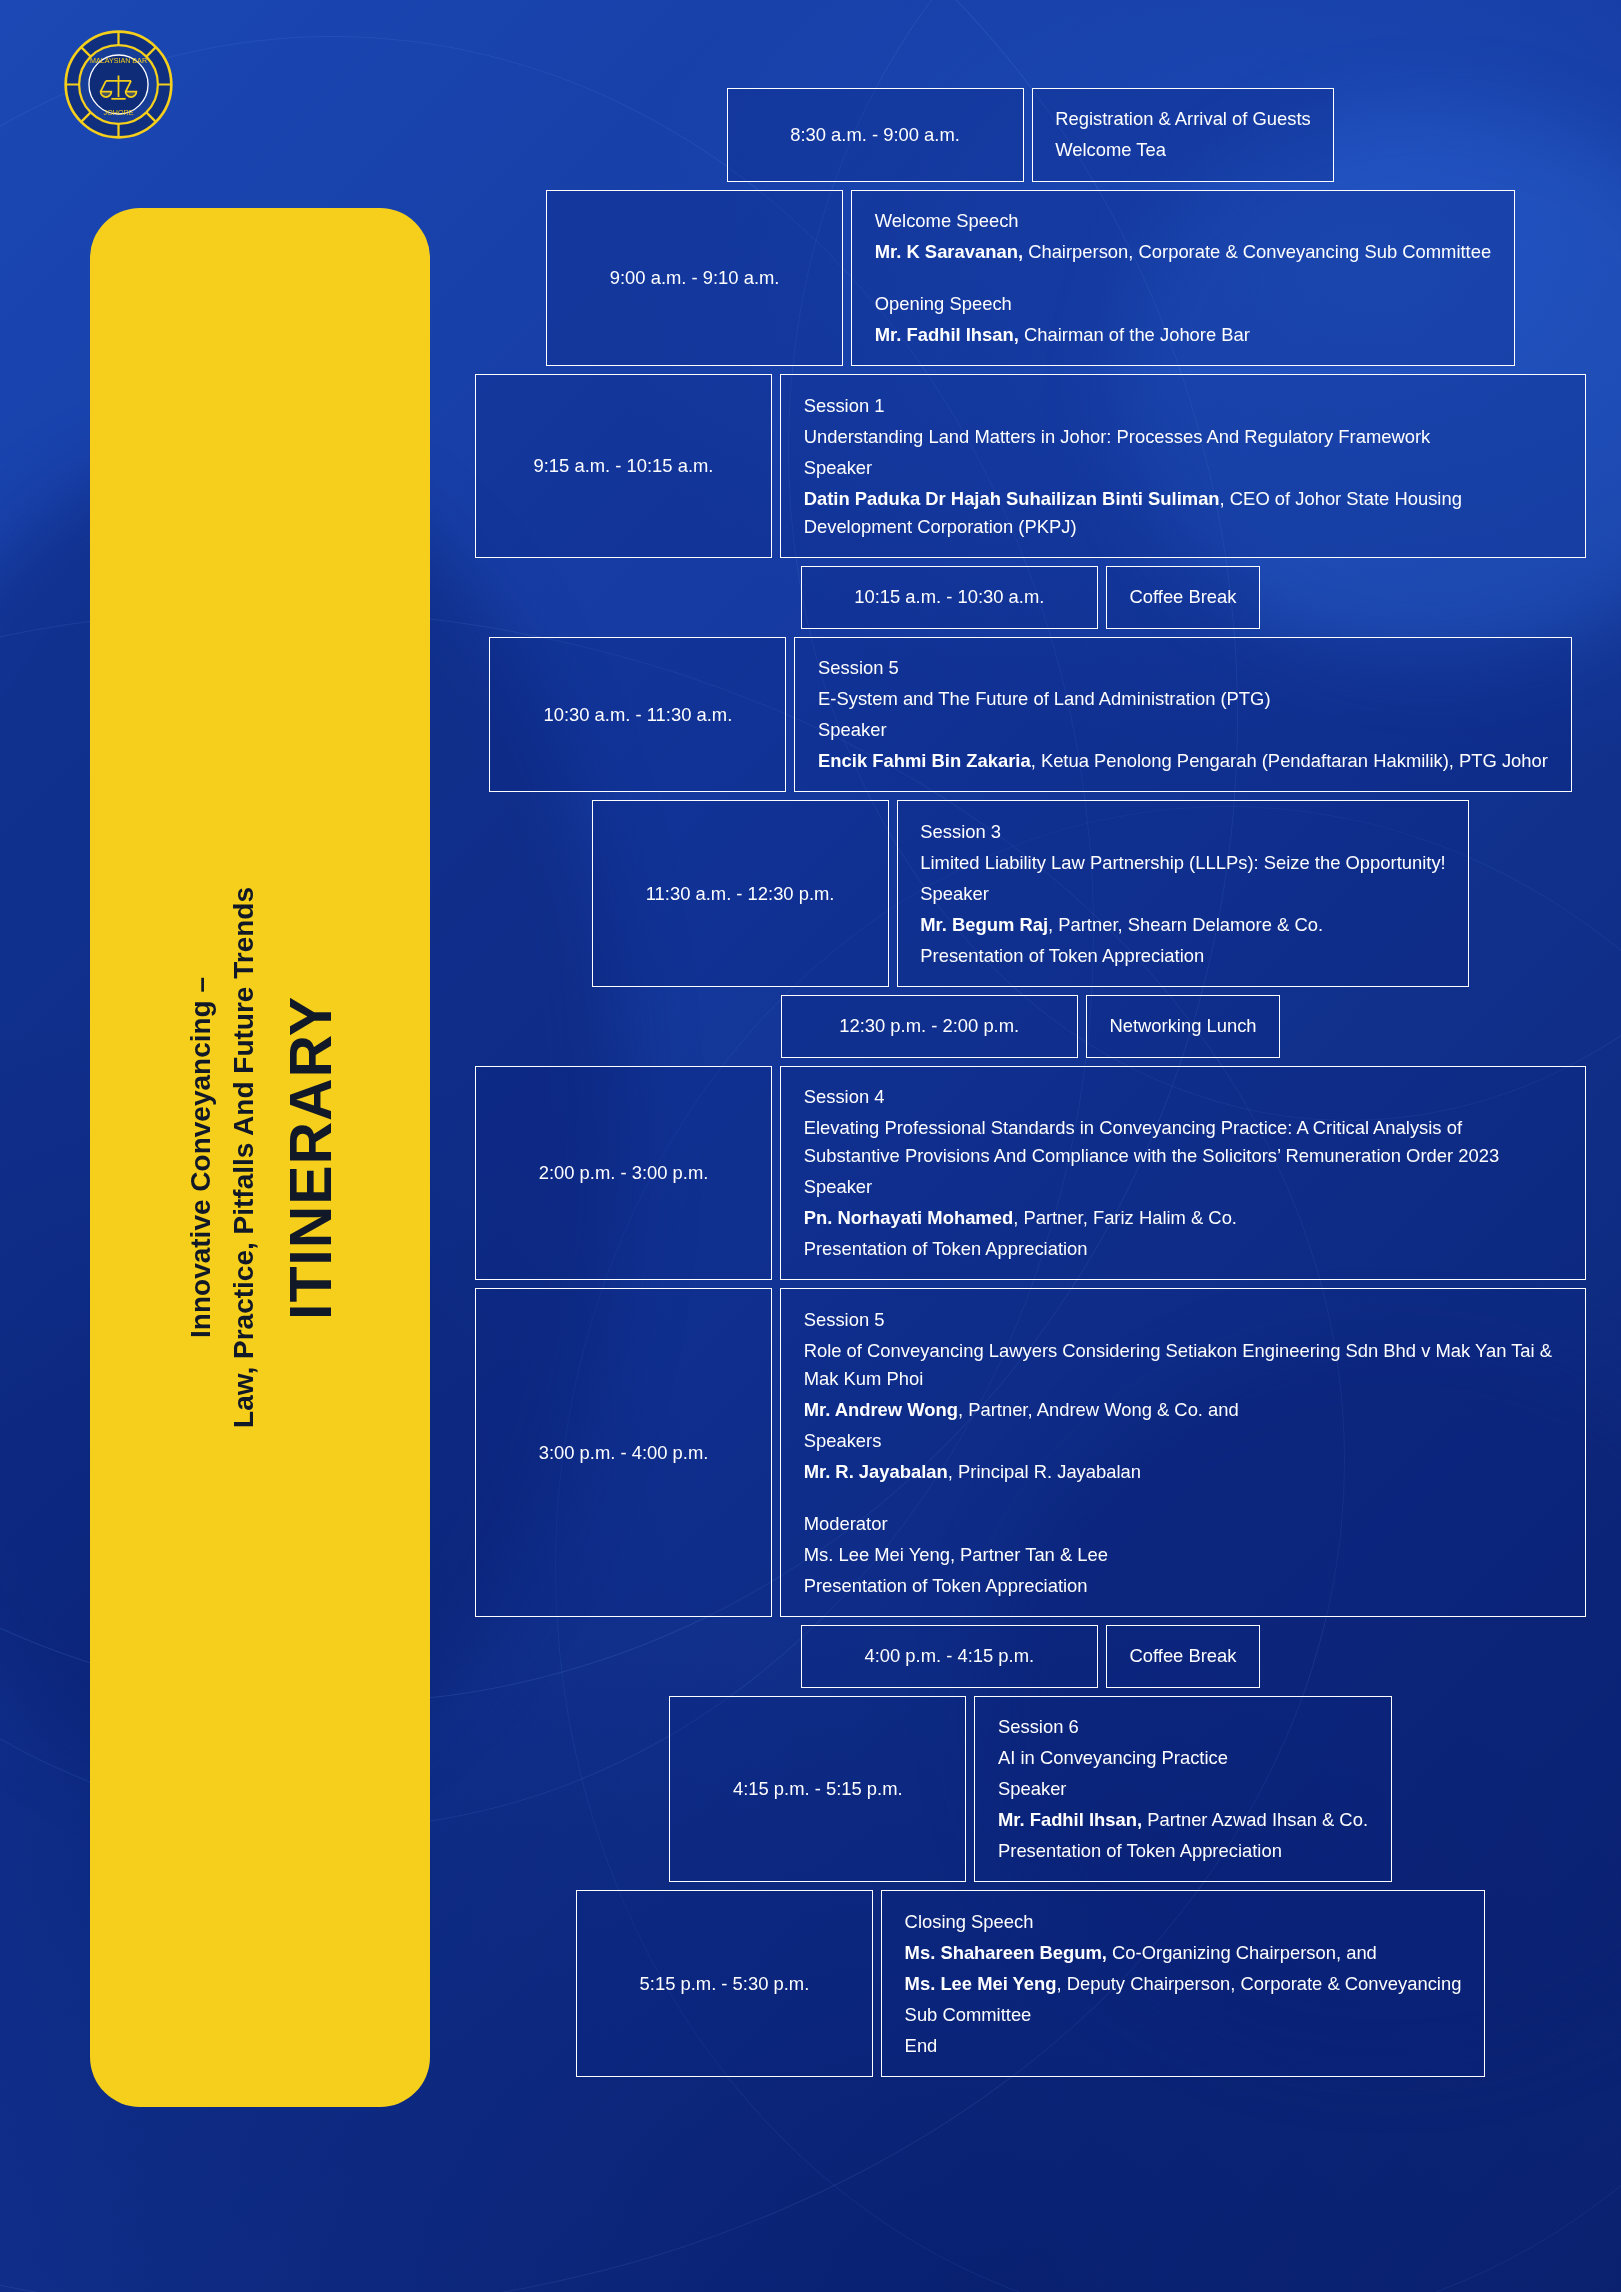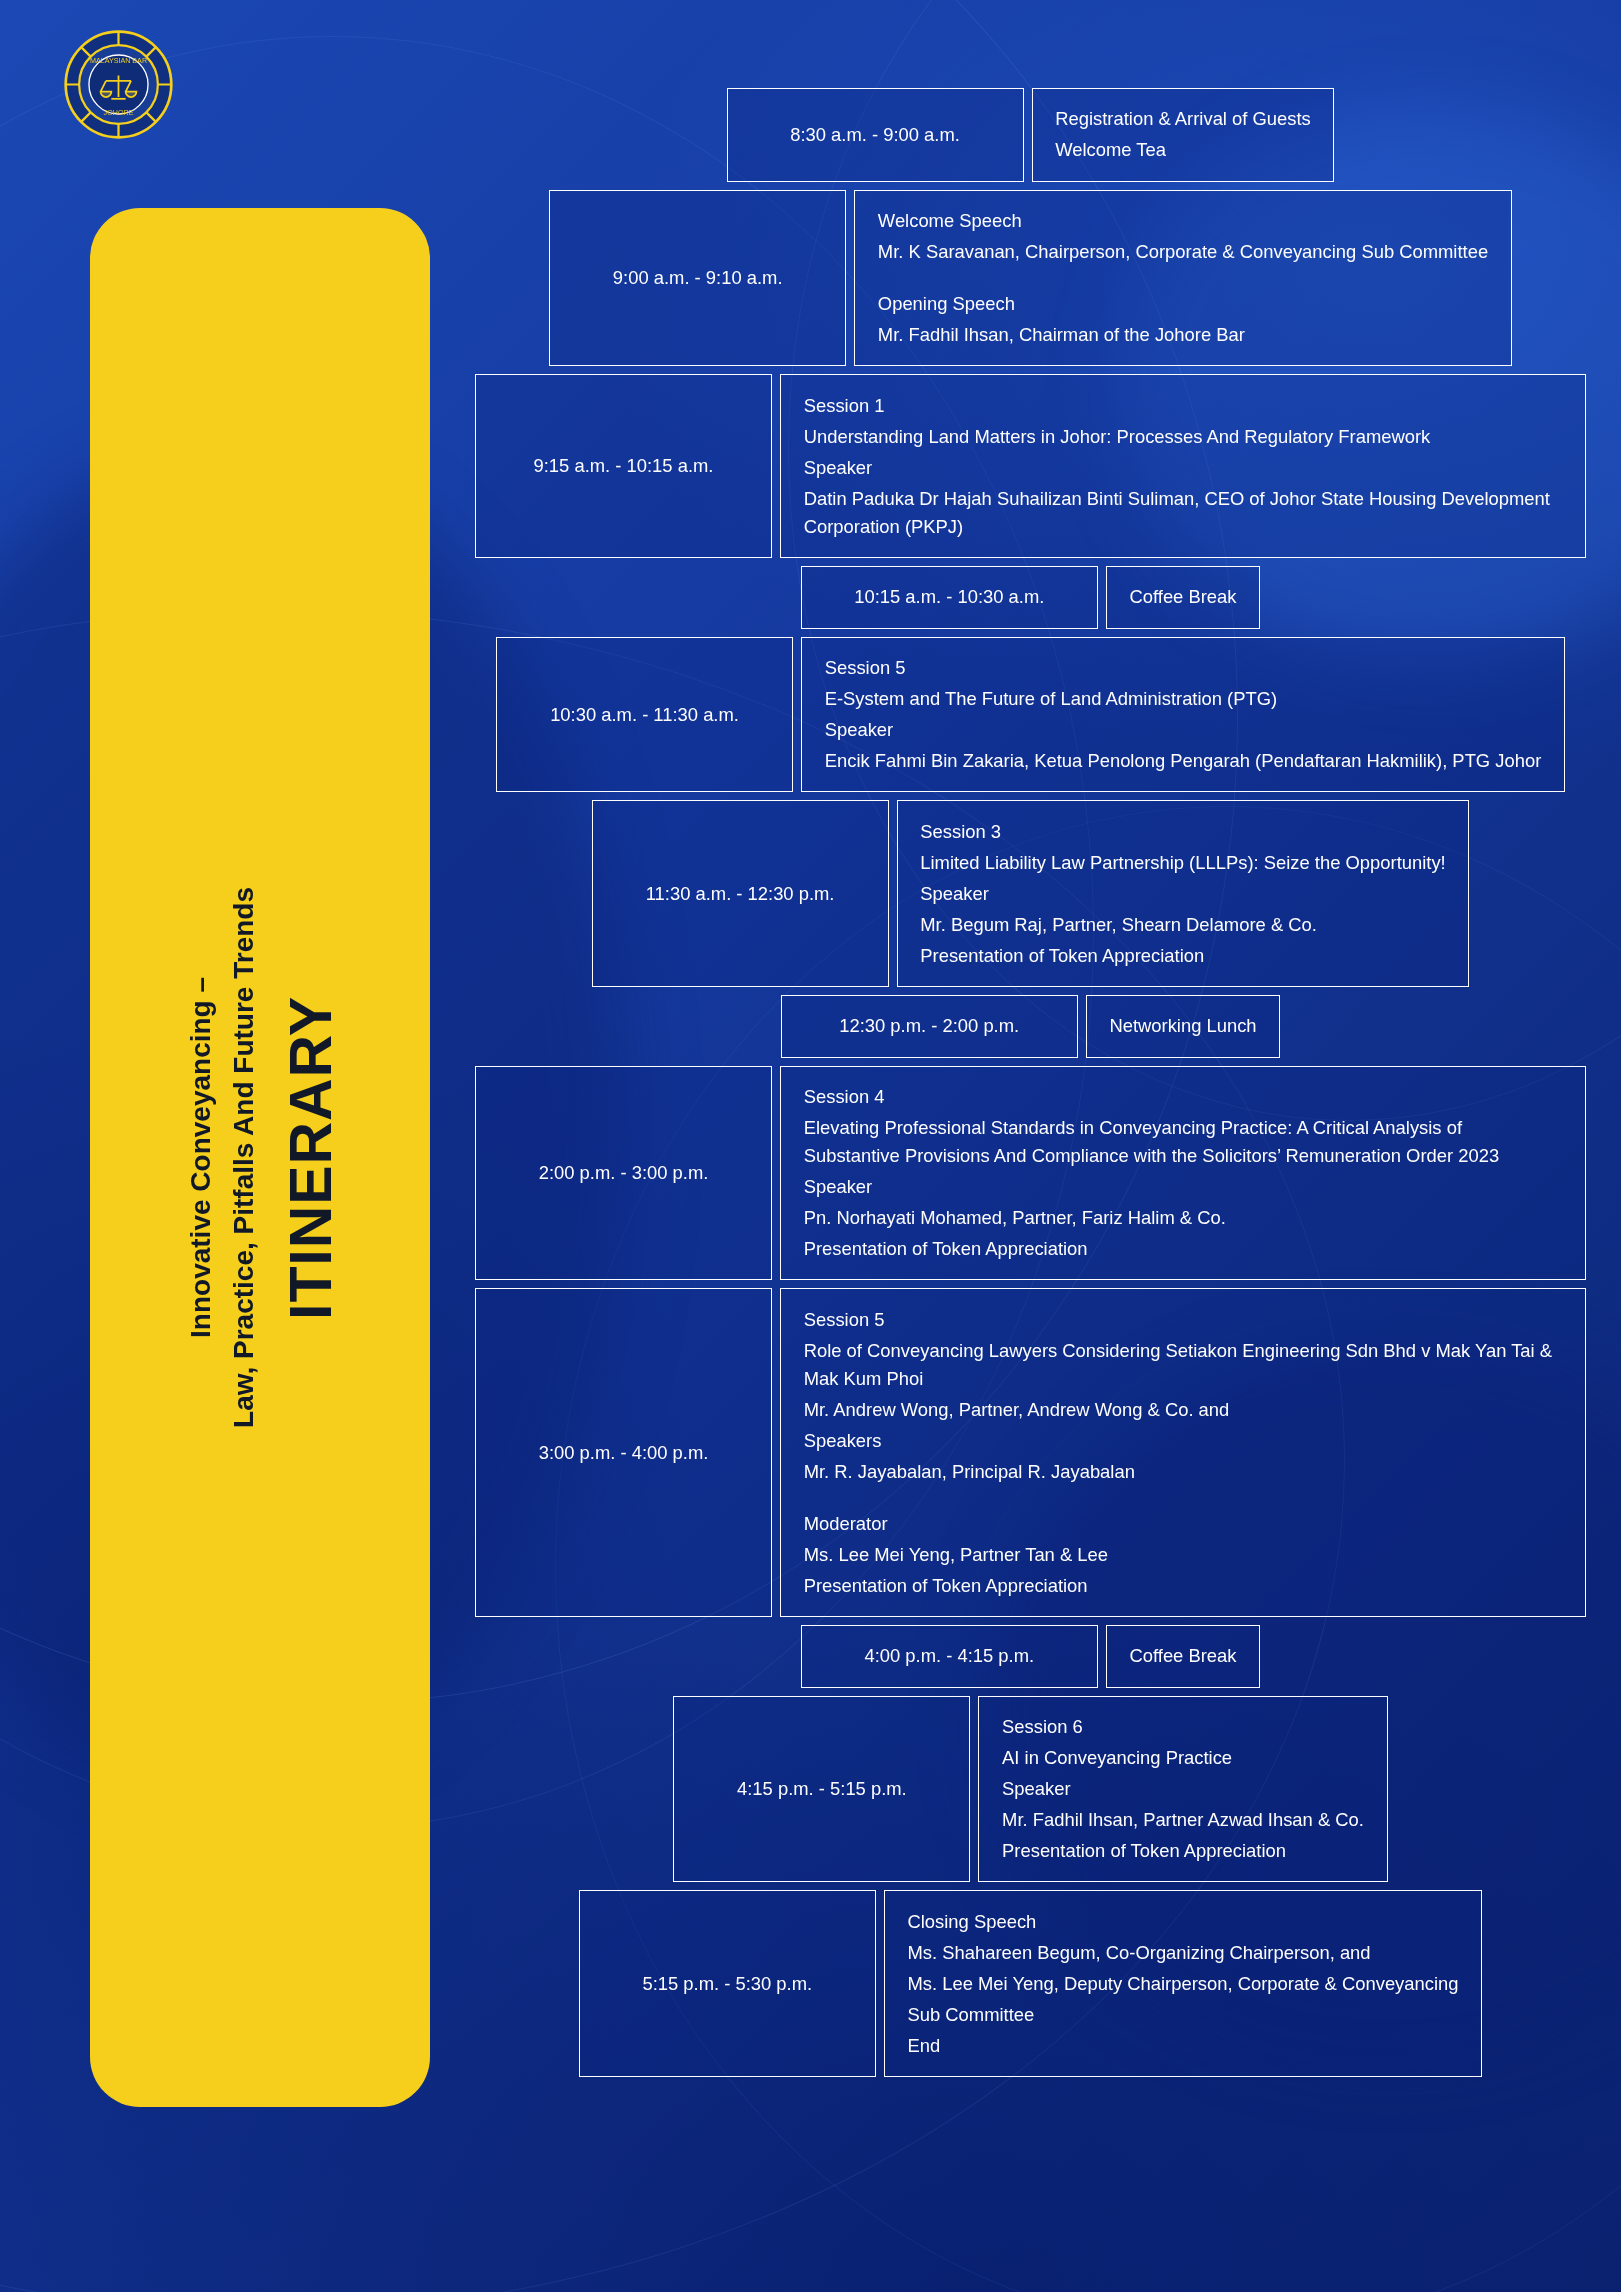--- a/index.html
+++ b/index.html
@@ -122,21 +122,21 @@
   }
   .desc-cell {
     flex: 1 1 auto;
     padding: 13.4px 19.7px;
     color: #ffffff;
     font-size: 18.4px;
     line-height: 1.52;
   }
   .desc-cell p { margin: 3px; }
   .desc-cell .gap { height: 18px; }
-  .b { font-weight: 400; }
+  .b { font-weight: 700; }
 </style>
 </head>
 <body>
 
 <div class="bg">
   <div class="bg-soft soft1"></div>
   <div class="bg-soft soft2"></div>
   <div class="bg-soft soft3"></div>
   <div class="bg-swoosh sw1"></div>
   <div class="bg-swoosh sw2"></div>

